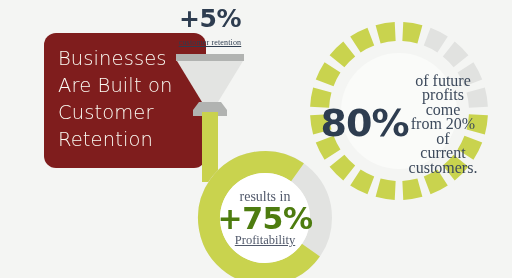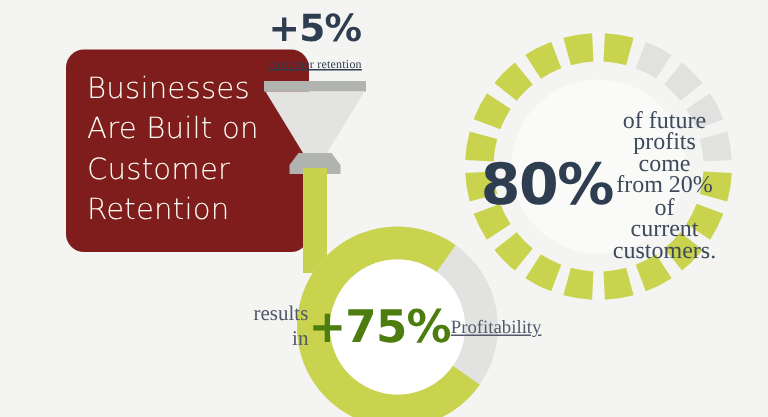--- a/index.html
+++ b/index.html
@@ -94,21 +94,21 @@
     height: 140px;
   }
   #ring75-inner {
     position: absolute;
     left: 224px;
     top: 172px;
     width: 82px;
     height: 92px;
     text-align: right;
     display: flex;
-    flex-direction: row;
+    flex-direction: column;
     justify-content: center;
     align-items: center;
   }
   .r75-top {
     color: #51596b;
     font-family: "Liberation Serif", serif;
     font-size: 14px;
     line-height: 17px;
   }
   .r75-big {

